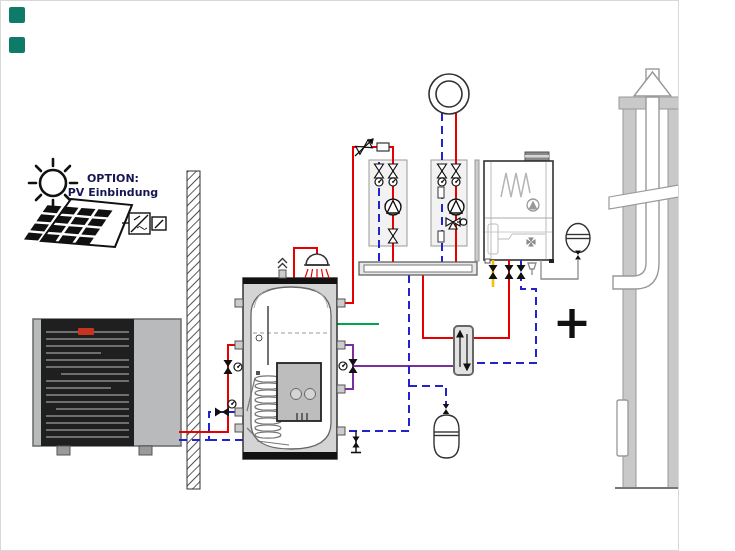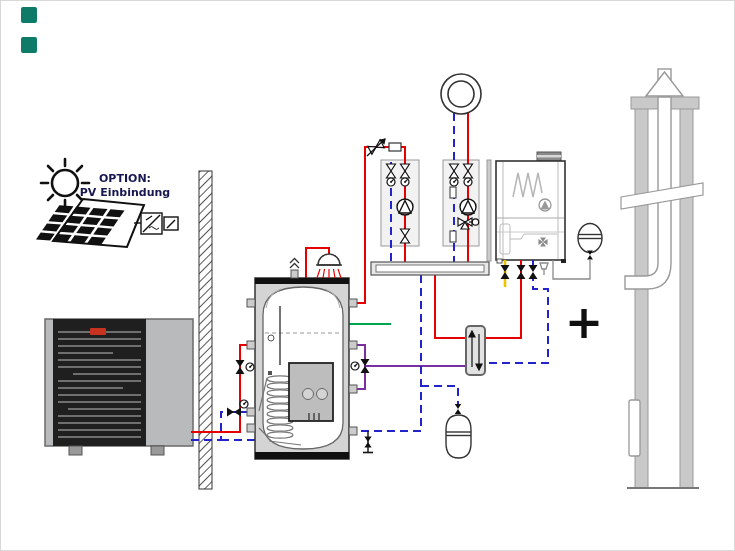--- a/index.html
+++ b/index.html
@@ -1,16 +1,16 @@
 <!DOCTYPE html>
 <html><head>
 <meta charset="utf-8">
 <style>
   html,body{margin:0;padding:0;background:#fff;}
-  #stage{position:relative;width:735px;height:551px;background:#ffffff;border:1px solid #d8d8d8;box-sizing:border-box;overflow:hidden;font-family:"DejaVu Sans",sans-serif;padding-left:12px;}
+  #stage{position:relative;width:679px;height:551px;background:#ffffff;border:1px solid #d8d8d8;box-sizing:border-box;overflow:hidden;font-family:"DejaVu Sans",sans-serif;}
   svg{display:block;}
   .pv-text{fill:#161650;font-family:"DejaVu Sans","Liberation Sans",sans-serif;font-weight:bold;font-size:11px;}
   .plus-text{fill:#111;font-family:"DejaVu Sans","Liberation Sans",sans-serif;font-weight:bold;font-size:46px;}
 </style>
 </head>
 <body>
 
 <div id="stage">
 <svg width="735" height="551" viewBox="0 0 735 551" xmlns="http://www.w3.org/2000/svg">
   <defs>

